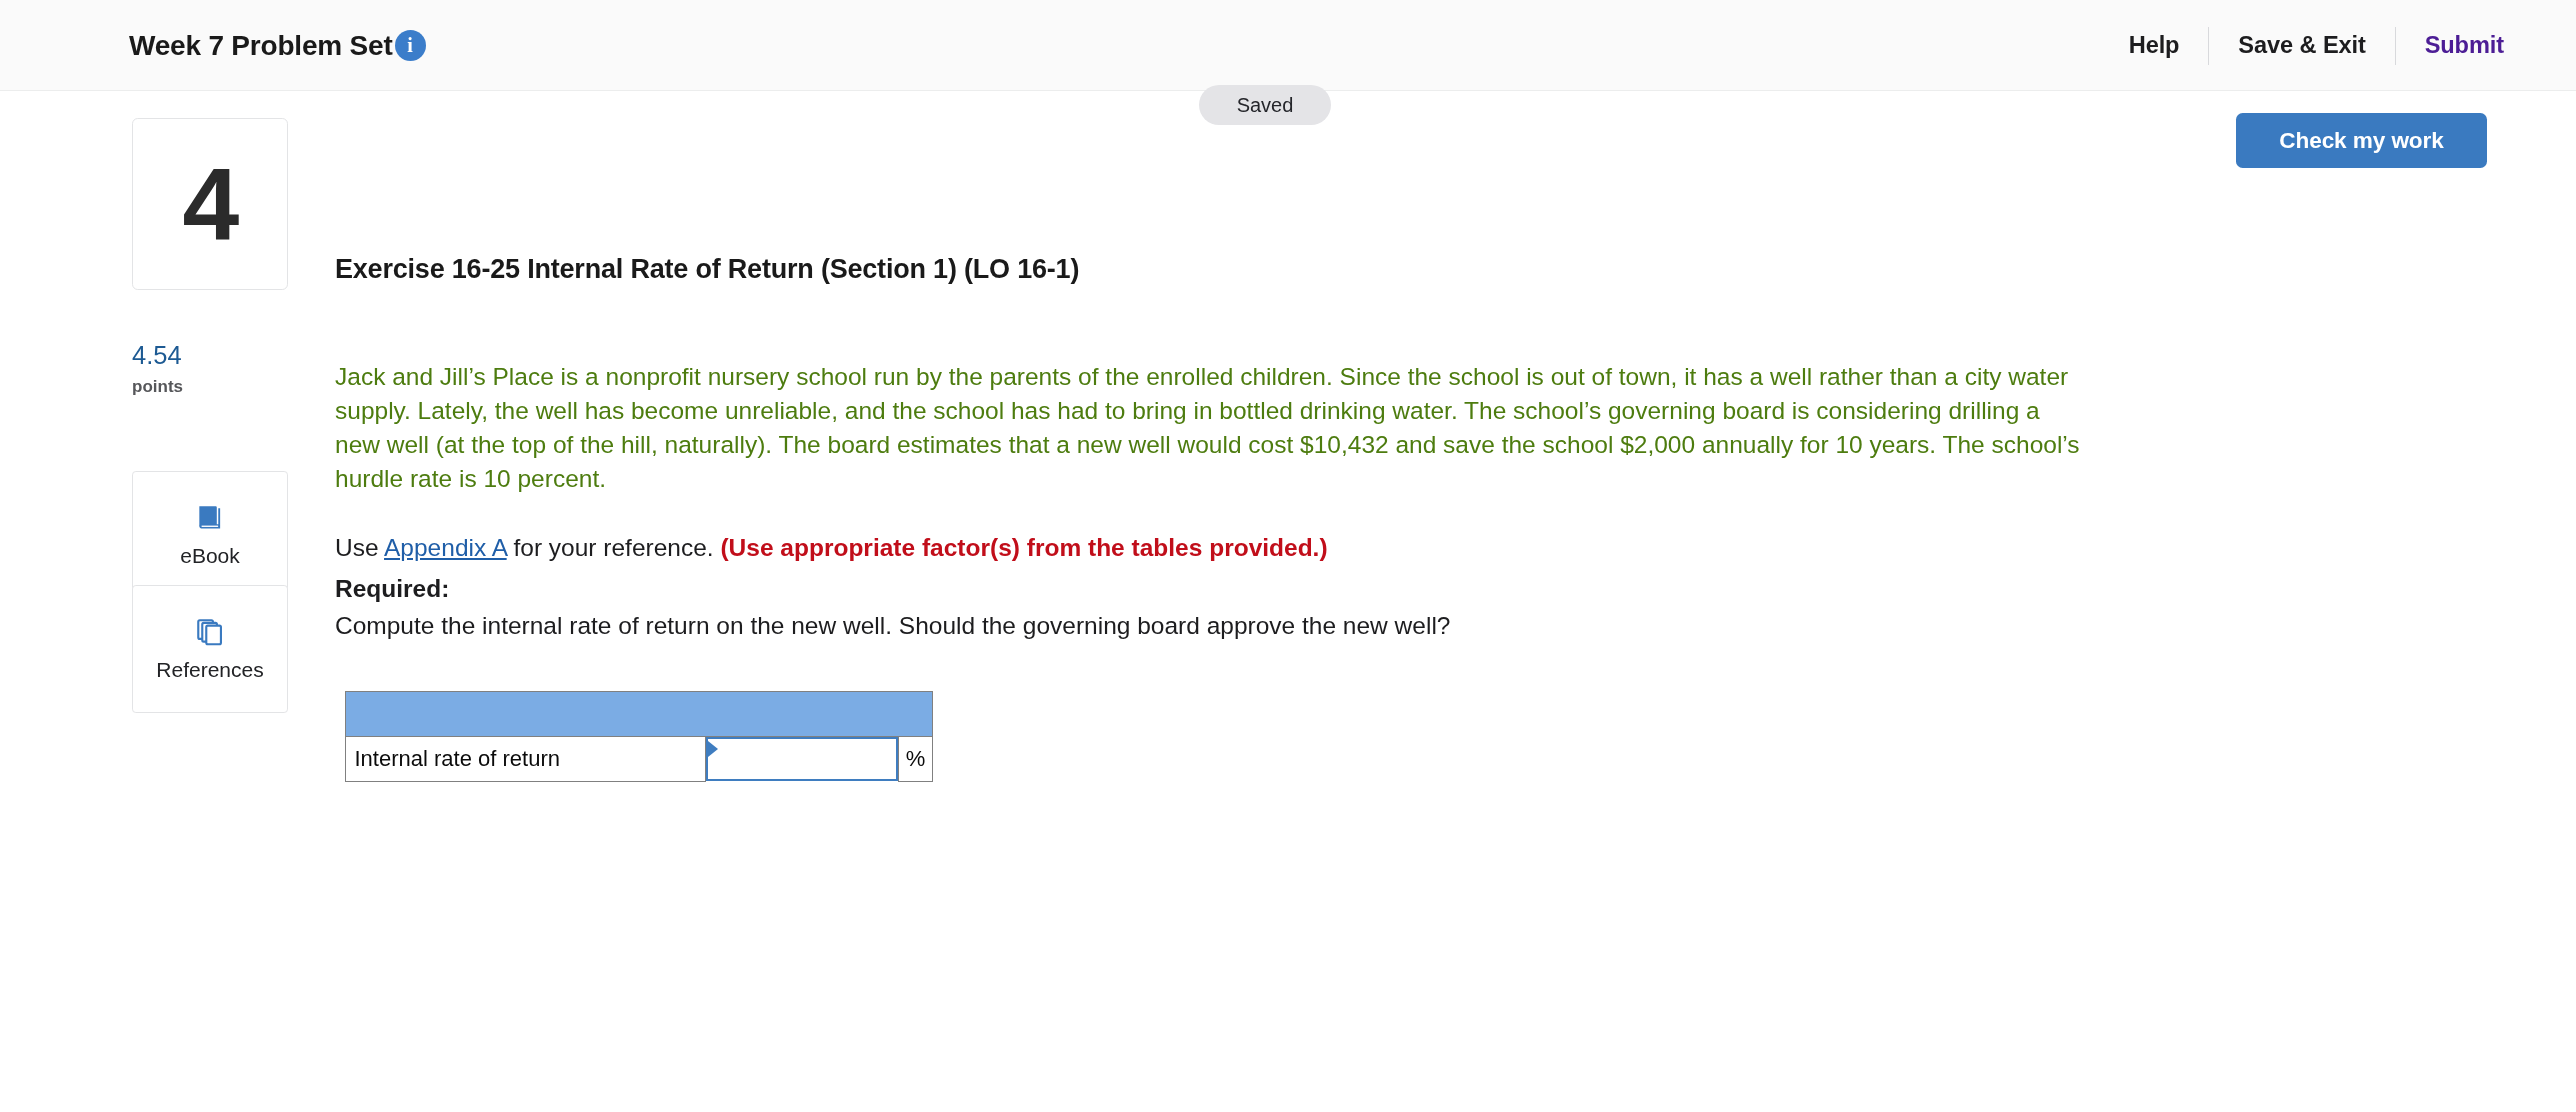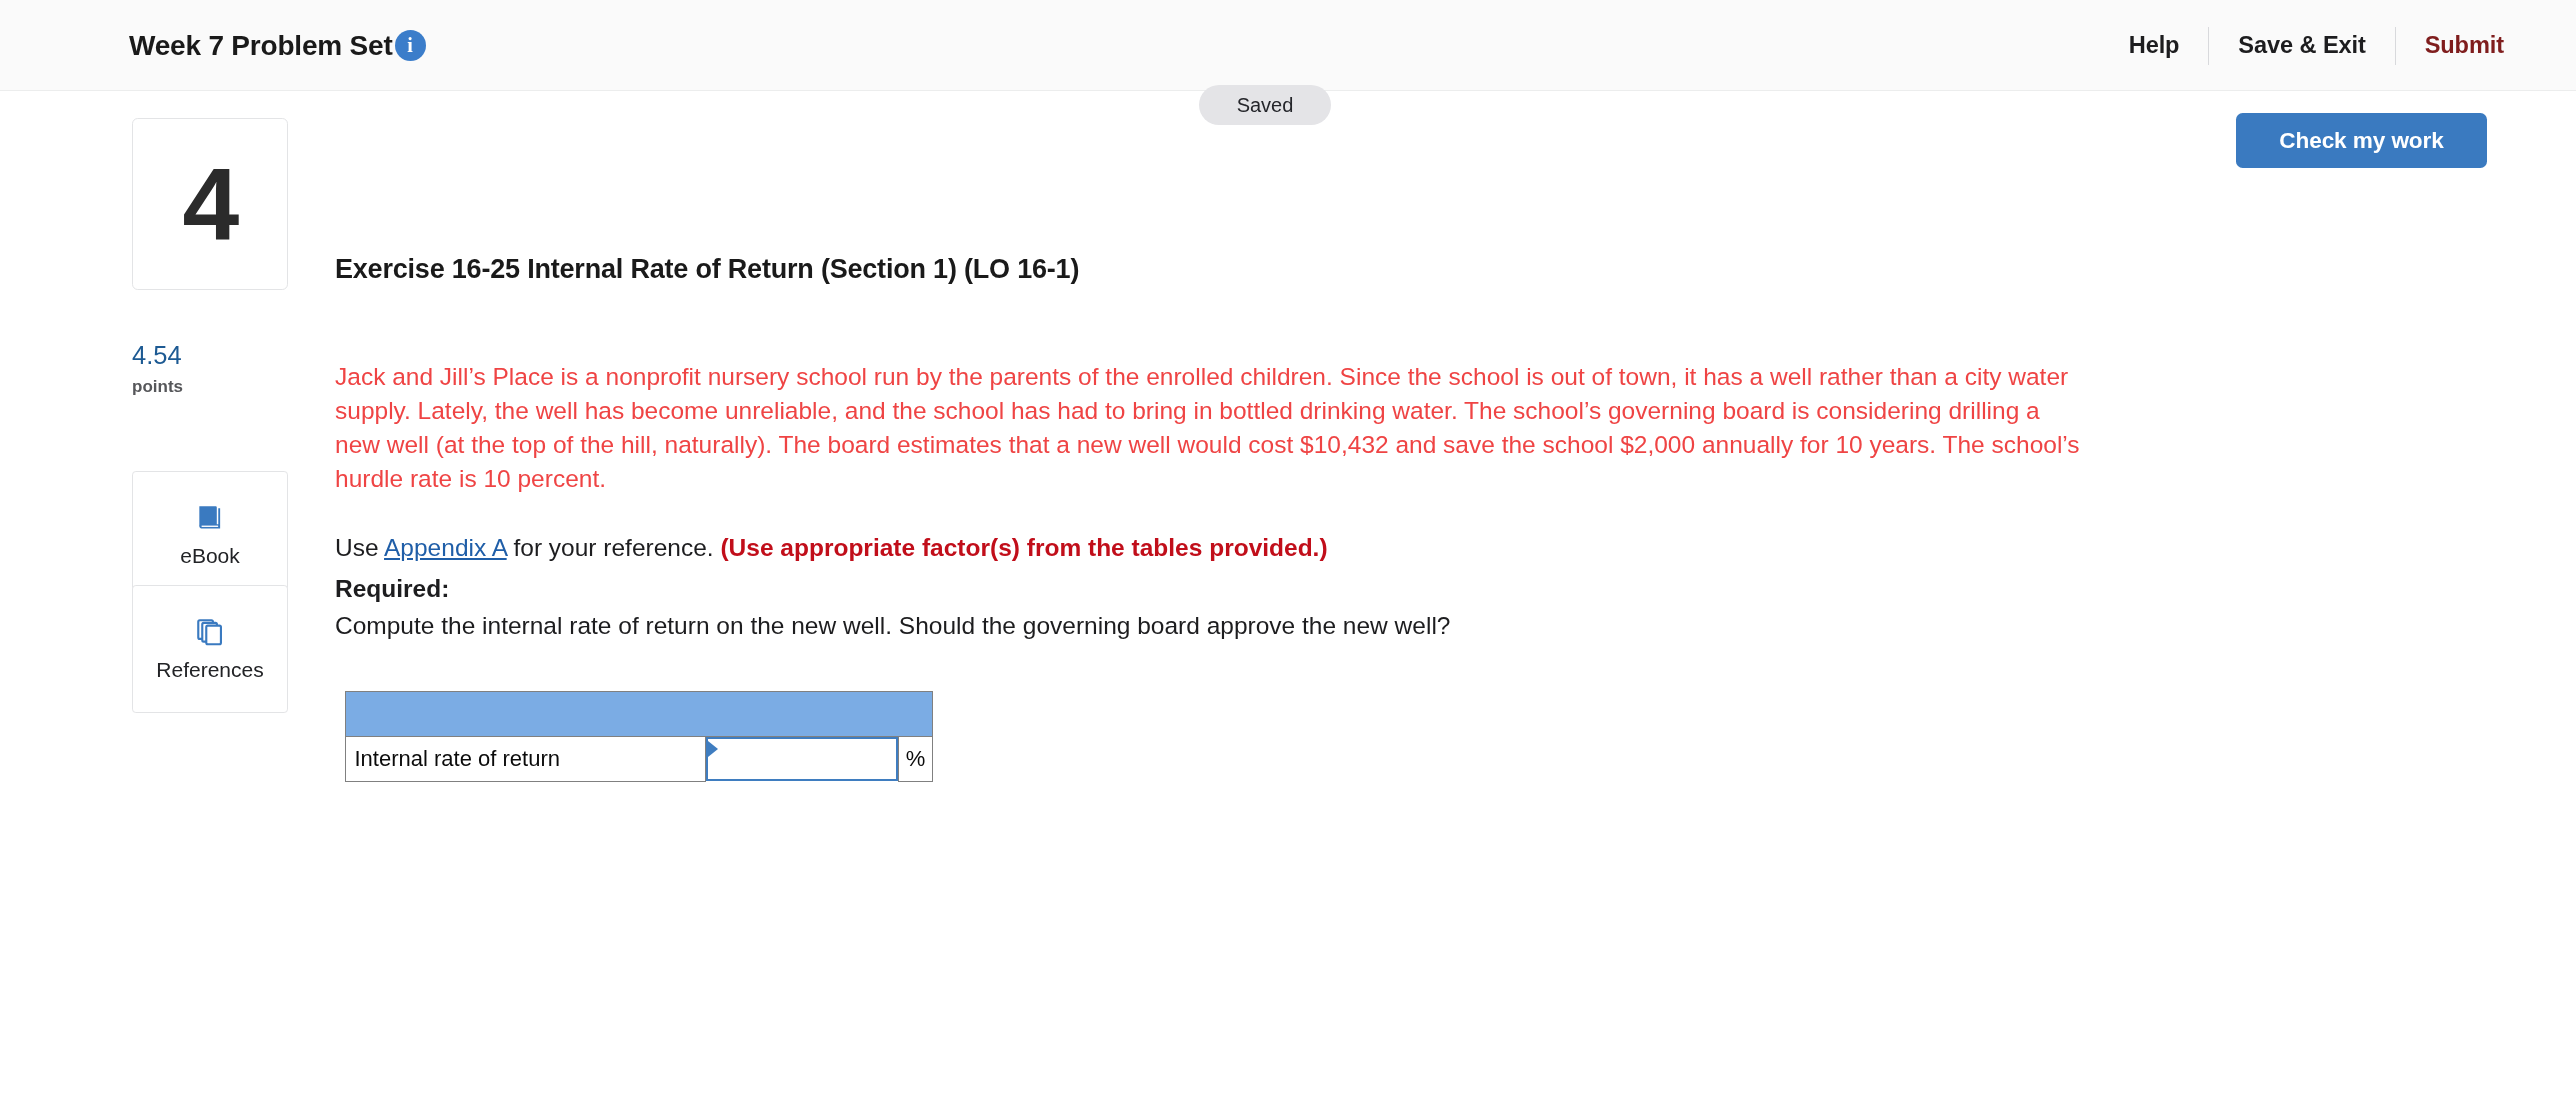--- a/index.html
+++ b/index.html
@@ -44,21 +44,21 @@
   }
   .topbar-right {
     position: absolute; right: 72px; top: 0; height: 91px;
     display: flex; align-items: center;
   }
   .topbar-link {
     font-size: 23.6px; font-weight: 700; color: #1d1d1f;
     padding: 0 29px; white-space: nowrap; cursor: pointer;
     text-decoration: none; letter-spacing: -0.1px;
   }
-  .topbar-link.submit { color: #7f1d1d; padding-right: 0; }
+  .topbar-link.submit { color: #4c1d95; padding-right: 0; }
   .topbar-divider {
     width: 0.9px; height: 38px; background: #d8d9dc;
   }
 
   
   .check-my-work {
     position: absolute; left: 2212px; top: 113px;
     width: 251px; height: 55px; border-radius: 6.6px;
     background: #3a7ac0; color: #ffffff;
     font-size: 22.6px; font-weight: 700; letter-spacing: -0.1px;
@@ -102,21 +102,21 @@
 
   
   .exercise-title {
     position: absolute; left: 335px; top: 236px;
     font-size: 27px; font-weight: 700; color: #1a1a1a;
     letter-spacing: -0.2px; white-space: nowrap;
   }
   .body-text {
     position: absolute; left: 335px; top: 335px;
     width: 1754px;
-    font-size: 24.5px; line-height: 34px; color: #ef4444;
+    font-size: 24.5px; line-height: 34px; color: #4d7c0f;
   }
   .appendix-line {
     position: absolute; left: 335px; top: 506px;
     font-size: 24.5px; line-height: 34px; color: #1d1d1f;
   }
   .appendix-link {
     color: #1f5ea8; text-decoration: underline; cursor: pointer;
   }
   .red-note { color: #c10e1a; font-weight: 700; }
   .required-label {

